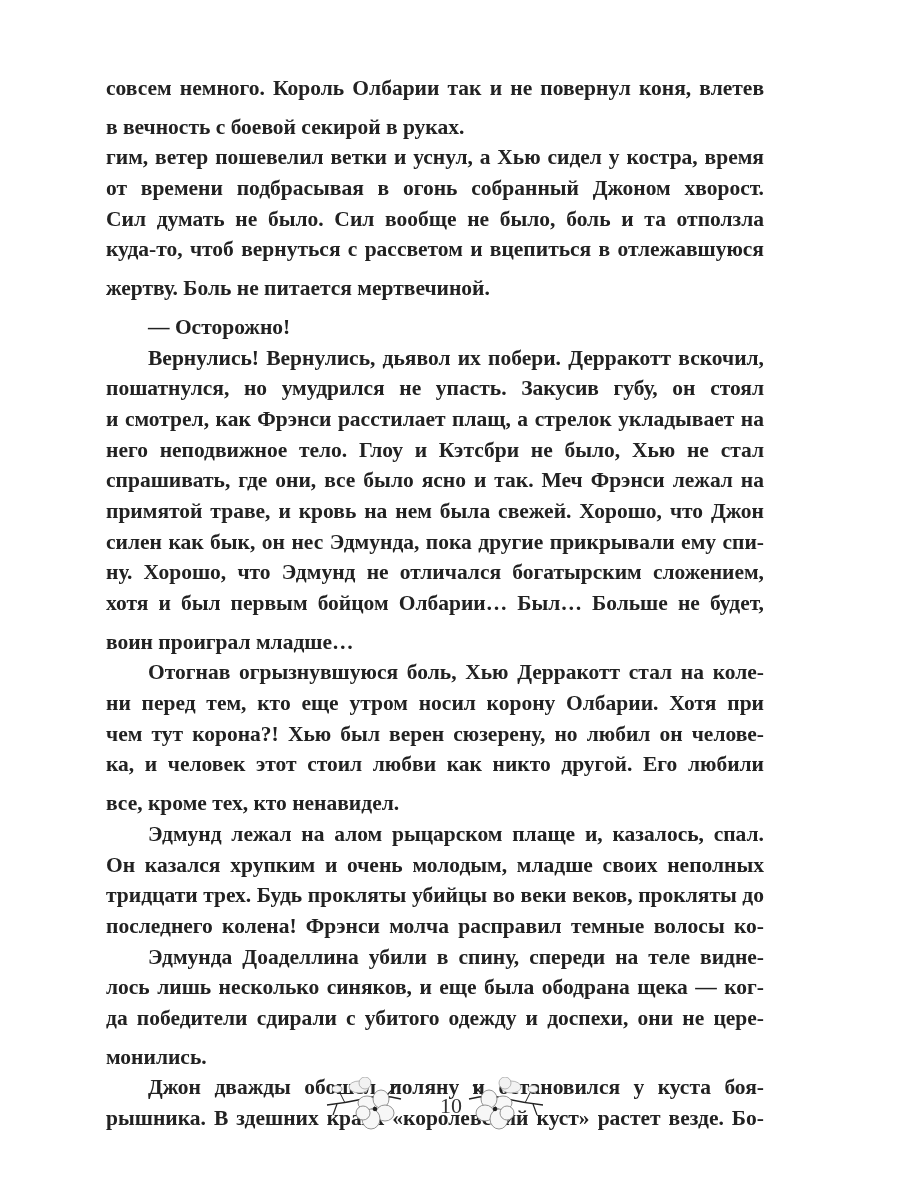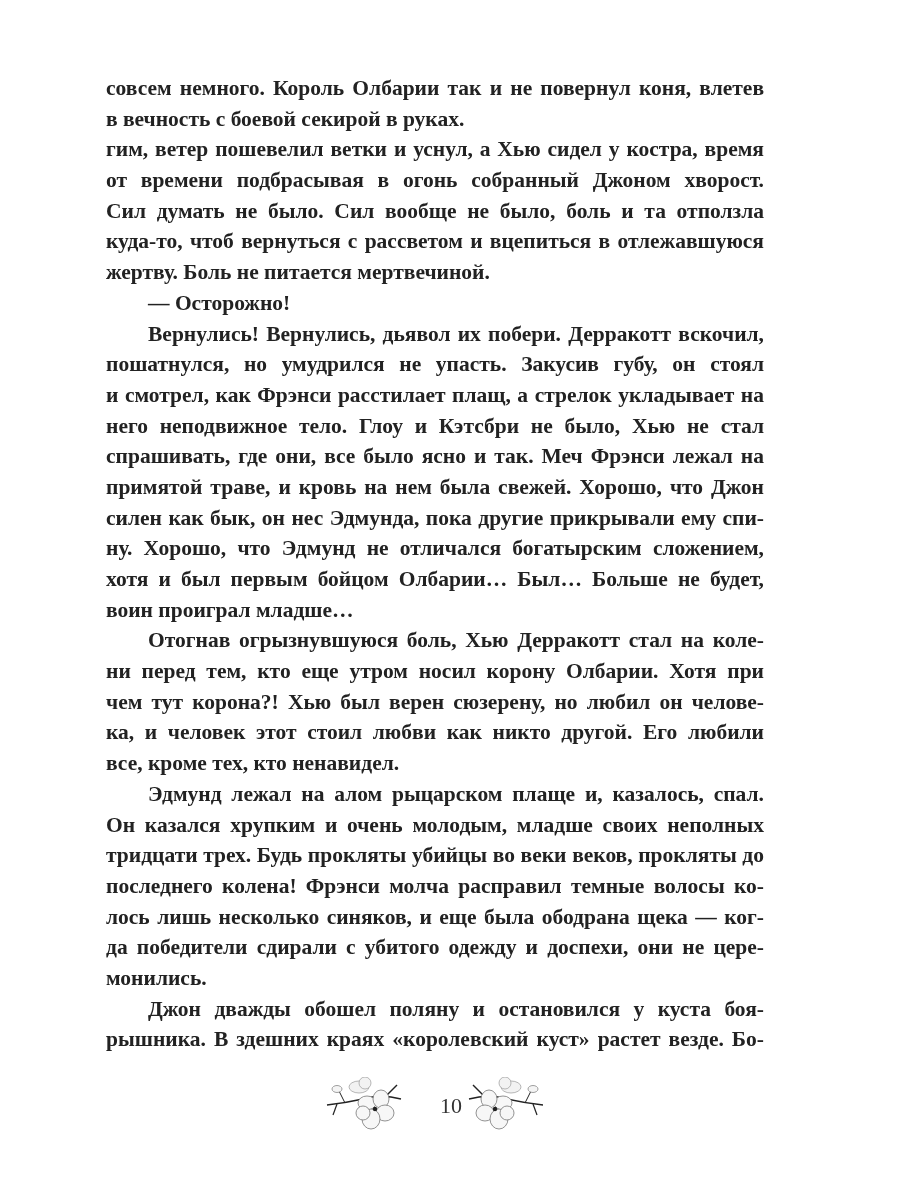--- a/index.html
+++ b/index.html
@@ -9,21 +9,21 @@
   }
   .text-block {
     position: absolute; left: 106px; top: 73px; width: 658px;
     font-family: "Liberation Serif", "DejaVu Serif", serif;
     font-size: 21.5px; line-height: 30.7px; color: #222; font-weight: bold;
   }
   .line {
     display: block; white-space: nowrap; height: 30.7px;
     text-align: justify; text-align-last: justify;
   }
-  .line.last { text-align-last: left; }
+  .line.last { text-align-last: left; margin-top: 8px; }
   .line.indent { padding-left: 42px; }
   .footer {
     position: absolute; left: 0; top: 1065px; width: 900px; height: 90px;
   }
   .folio {
     position: absolute; left: 436px; top: 1030px; width: 30px; text-align: center;
     font-family: "Liberation Serif", "DejaVu Serif", serif; font-size: 22px; color: #333;
     top: 28px;
   }
   .orn { position: absolute; top: 12px; width: 80px; height: 60px; }
@@ -55,20 +55,21 @@
       <span class="line last">воин проиграл младше…</span>
       <span class="line indent">Отогнав огрызнувшуюся боль, Хью Дерракотт стал на коле-</span>
       <span class="line">ни перед тем, кто еще утром носил корону Олбарии. Хотя при</span>
       <span class="line">чем тут корона?! Хью был верен сюзерену, но любил он челове-</span>
       <span class="line">ка, и человек этот стоил любви как никто другой. Его любили</span>
       <span class="line last">все, кроме тех, кто ненавидел.</span>
       <span class="line indent">Эдмунд лежал на алом рыцарском плаще и, казалось, спал.</span>
       <span class="line">Он казался хрупким и очень молодым, младше своих неполных</span>
       <span class="line">тридцати трех. Будь прокляты убийцы во веки веков, прокляты до</span>
       <span class="line">последнего колена! Фрэнси молча расправил темные волосы ко-</span>
+      <span class="line indent">Эдмунда Доаделлина убили в спину, спереди на теле видне-</span>
       <span class="line">лось лишь несколько синяков, и еще была ободрана щека — ког-</span>
       <span class="line">да победители сдирали с убитого одежду и доспехи, они не цере-</span>
       <span class="line last">монились.</span>
       <span class="line indent">Джон дважды обошел поляну и остановился у куста боя-</span>
       <span class="line">рышника. В здешних краях «королевский куст» растет везде. Бо-</span>
     </div>
 
   <div class="footer">
     <svg class="orn left" viewBox="0 0 80 60">
       <path d="M2 28 Q20 26 38 22 Q52 18 66 20 L76 22" stroke="#222" stroke-width="1.6" fill="none"></path>

